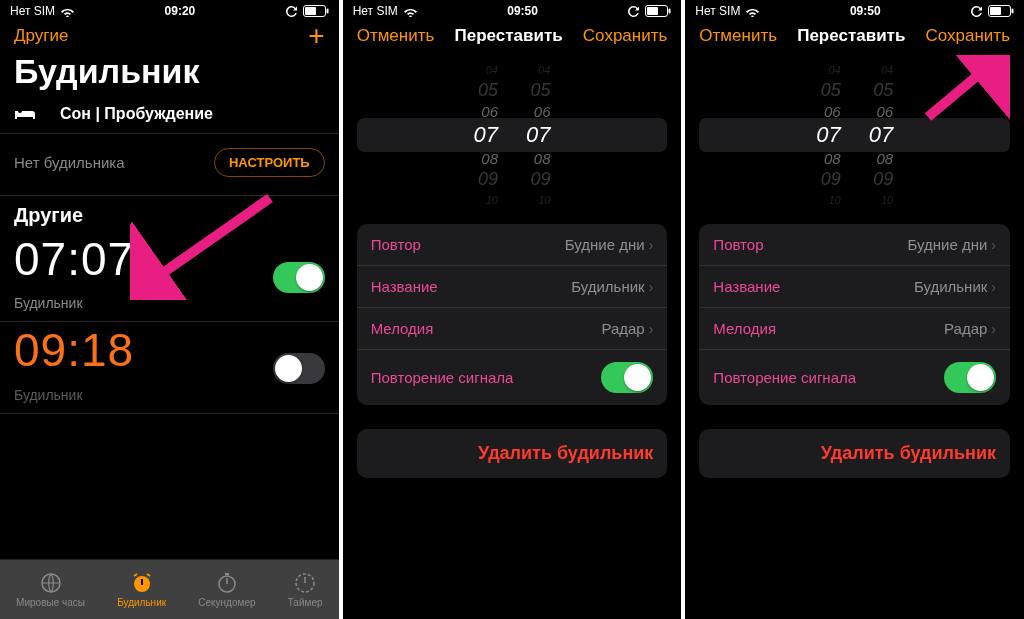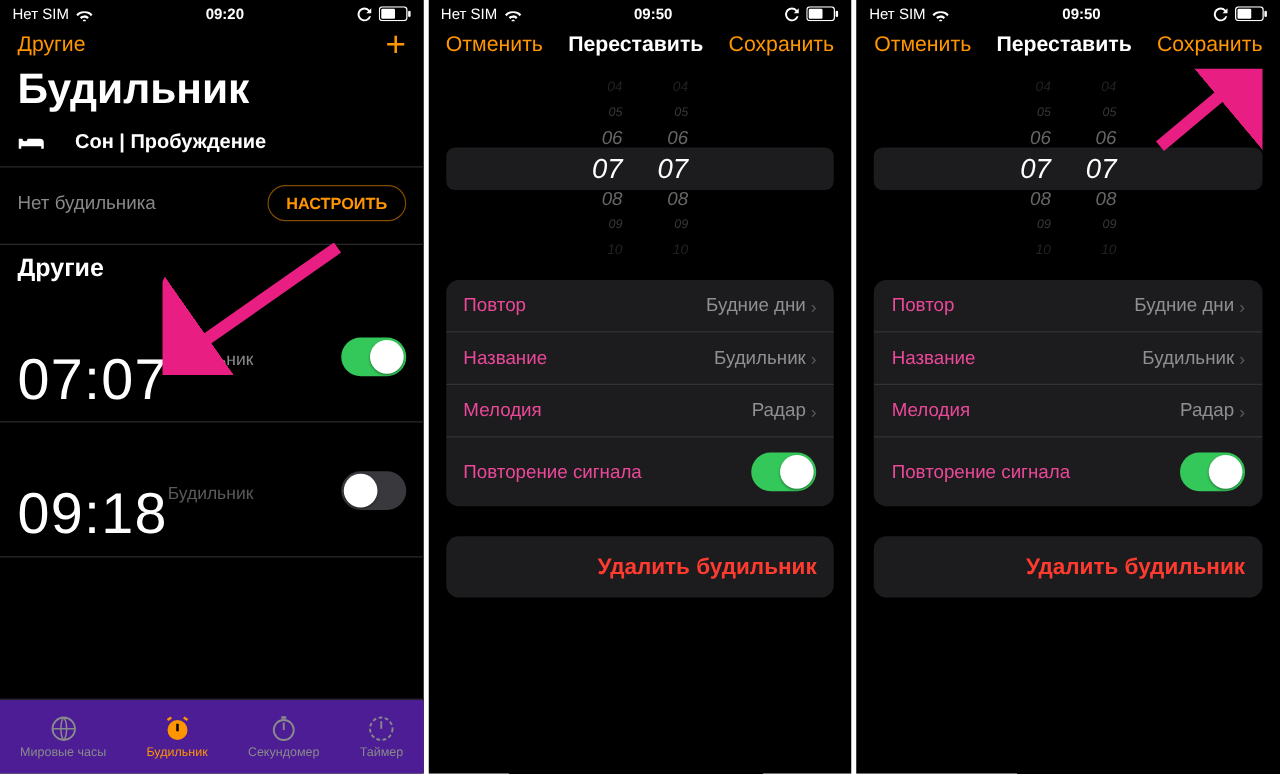--- a/index.html
+++ b/index.html
@@ -23,41 +23,41 @@
   .section-row { display:flex; align-items:center; gap:24px; padding: 6px 14px; font-size: 16px; font-weight:600; }
   .bed-icon svg { display:block; }
   .hr { height:1px; background:#2a2a2a; margin: 4px 0 0; }
   .no-alarm-row { display:flex; align-items:center; justify-content:space-between; padding: 14px 14px; }
   .no-alarm-row .txt { color:#888; font-size:15px; }
   .pill { border:1px solid rgba(255,149,0,.5); color:#ff9500; padding:6px 14px; border-radius:18px; font-size:13px; font-weight:600; }
   .section-label { font-size:20px; font-weight:700; padding: 8px 14px 4px; }
   .alarm-item { padding: 4px 14px 2px; border-bottom:1px solid #2a2a2a; display:flex; align-items:center; justify-content:space-between; }
   .alarm-item .time { font-size: 46px; font-weight: 300; letter-spacing: 1px; line-height: 1.05; }
   .alarm-item .sub { font-size: 14px; color:#8a8a8a; }
-  .alarm-item.off .time { color:#ffffff; }
+  .alarm-item.off .time { color:#f97316; }
   .alarm-item.off .sub { color:#5a5a5a; }
-  .alarm-left { display:flex; gap:0; padding-bottom:8px;margin-top:44px;}
+  .alarm-left { display:flex; flex-direction:column; gap:12px; padding-bottom:8px;}
   .switch { width:52px; height:31px; border-radius:16px; position:relative; }
   .switch.on { background:#34c759; }
   .switch.off { background:#39393d; }
   .knob { position:absolute; top:2px; width:27px; height:27px; background:#fff; border-radius:50%; box-shadow:0 1px 2px rgba(0,0,0,.4); }
   .switch.on .knob { right:2px; }
   .switch.off .knob { left:2px; right:auto; }
   
-  .tabbar { position:absolute; bottom:0; left:0; right:0; height:60px; border-top:1px solid #222; display:flex; justify-content:space-around; align-items:center; background:#4c1d95; }
+  .tabbar { position:absolute; bottom:0; left:0; right:0; height:60px; border-top:1px solid #222; display:flex; justify-content:space-around; align-items:center; background:#404040; }
   .tab { display:flex; flex-direction:column; align-items:center; gap:2px; font-size:10px; color:#8a8a8a; }
   .tab.active { color:#ff9500; }
   .tab svg { display:block; }
   
   .picker-wrap { position:relative; margin: 10px 0 6px; height: 150px; }
   .picker-mid { position:absolute; left:14px; right:14px; top:58px; height:34px; background:#1c1c1e; border-radius:7px; }
   .picker-cols { position:absolute; inset:0; display:flex; justify-content:center; gap:28px; }
   .pcol { display:flex; flex-direction:column; align-items:flex-end; font-variant-numeric: tabular-nums; font-style: italic; }
   .pcol span { height:25px; display:flex; align-items:center; font-size:15px; color:#666; }
-  .pcol span.fade1 { color:#383838; font-size:10px; }
+  .pcol span.fade1 { color:#383838; font-size:18px; }
   .pcol span.fade2 { color:#222; font-size:11px; }
   .pcol span.sel { color:#fff; font-size:22px; height:34px; }
   
   .slist { margin: 14px 14px 0; background:#1c1c1e; border-radius:10px; overflow:hidden; }
   .srow { display:flex; align-items:center; justify-content:space-between; padding:12px 14px; border-bottom:1px solid #333; font-size:15px; }
   .srow:last-child { border-bottom:none; }
   .srow .label { color:#ec4899; }
   .srow .val { color:#8e8e93; display:flex; align-items:center; gap:4px; }
   .chev { color:#5a5a5f; font-size:14px; }
   .del-block { margin: 24px 14px 0; background:#1c1c1e; border-radius:10px; text-align:right; padding:14px; color:#ff3b30; font-size:18px;font-weight:bold; }

